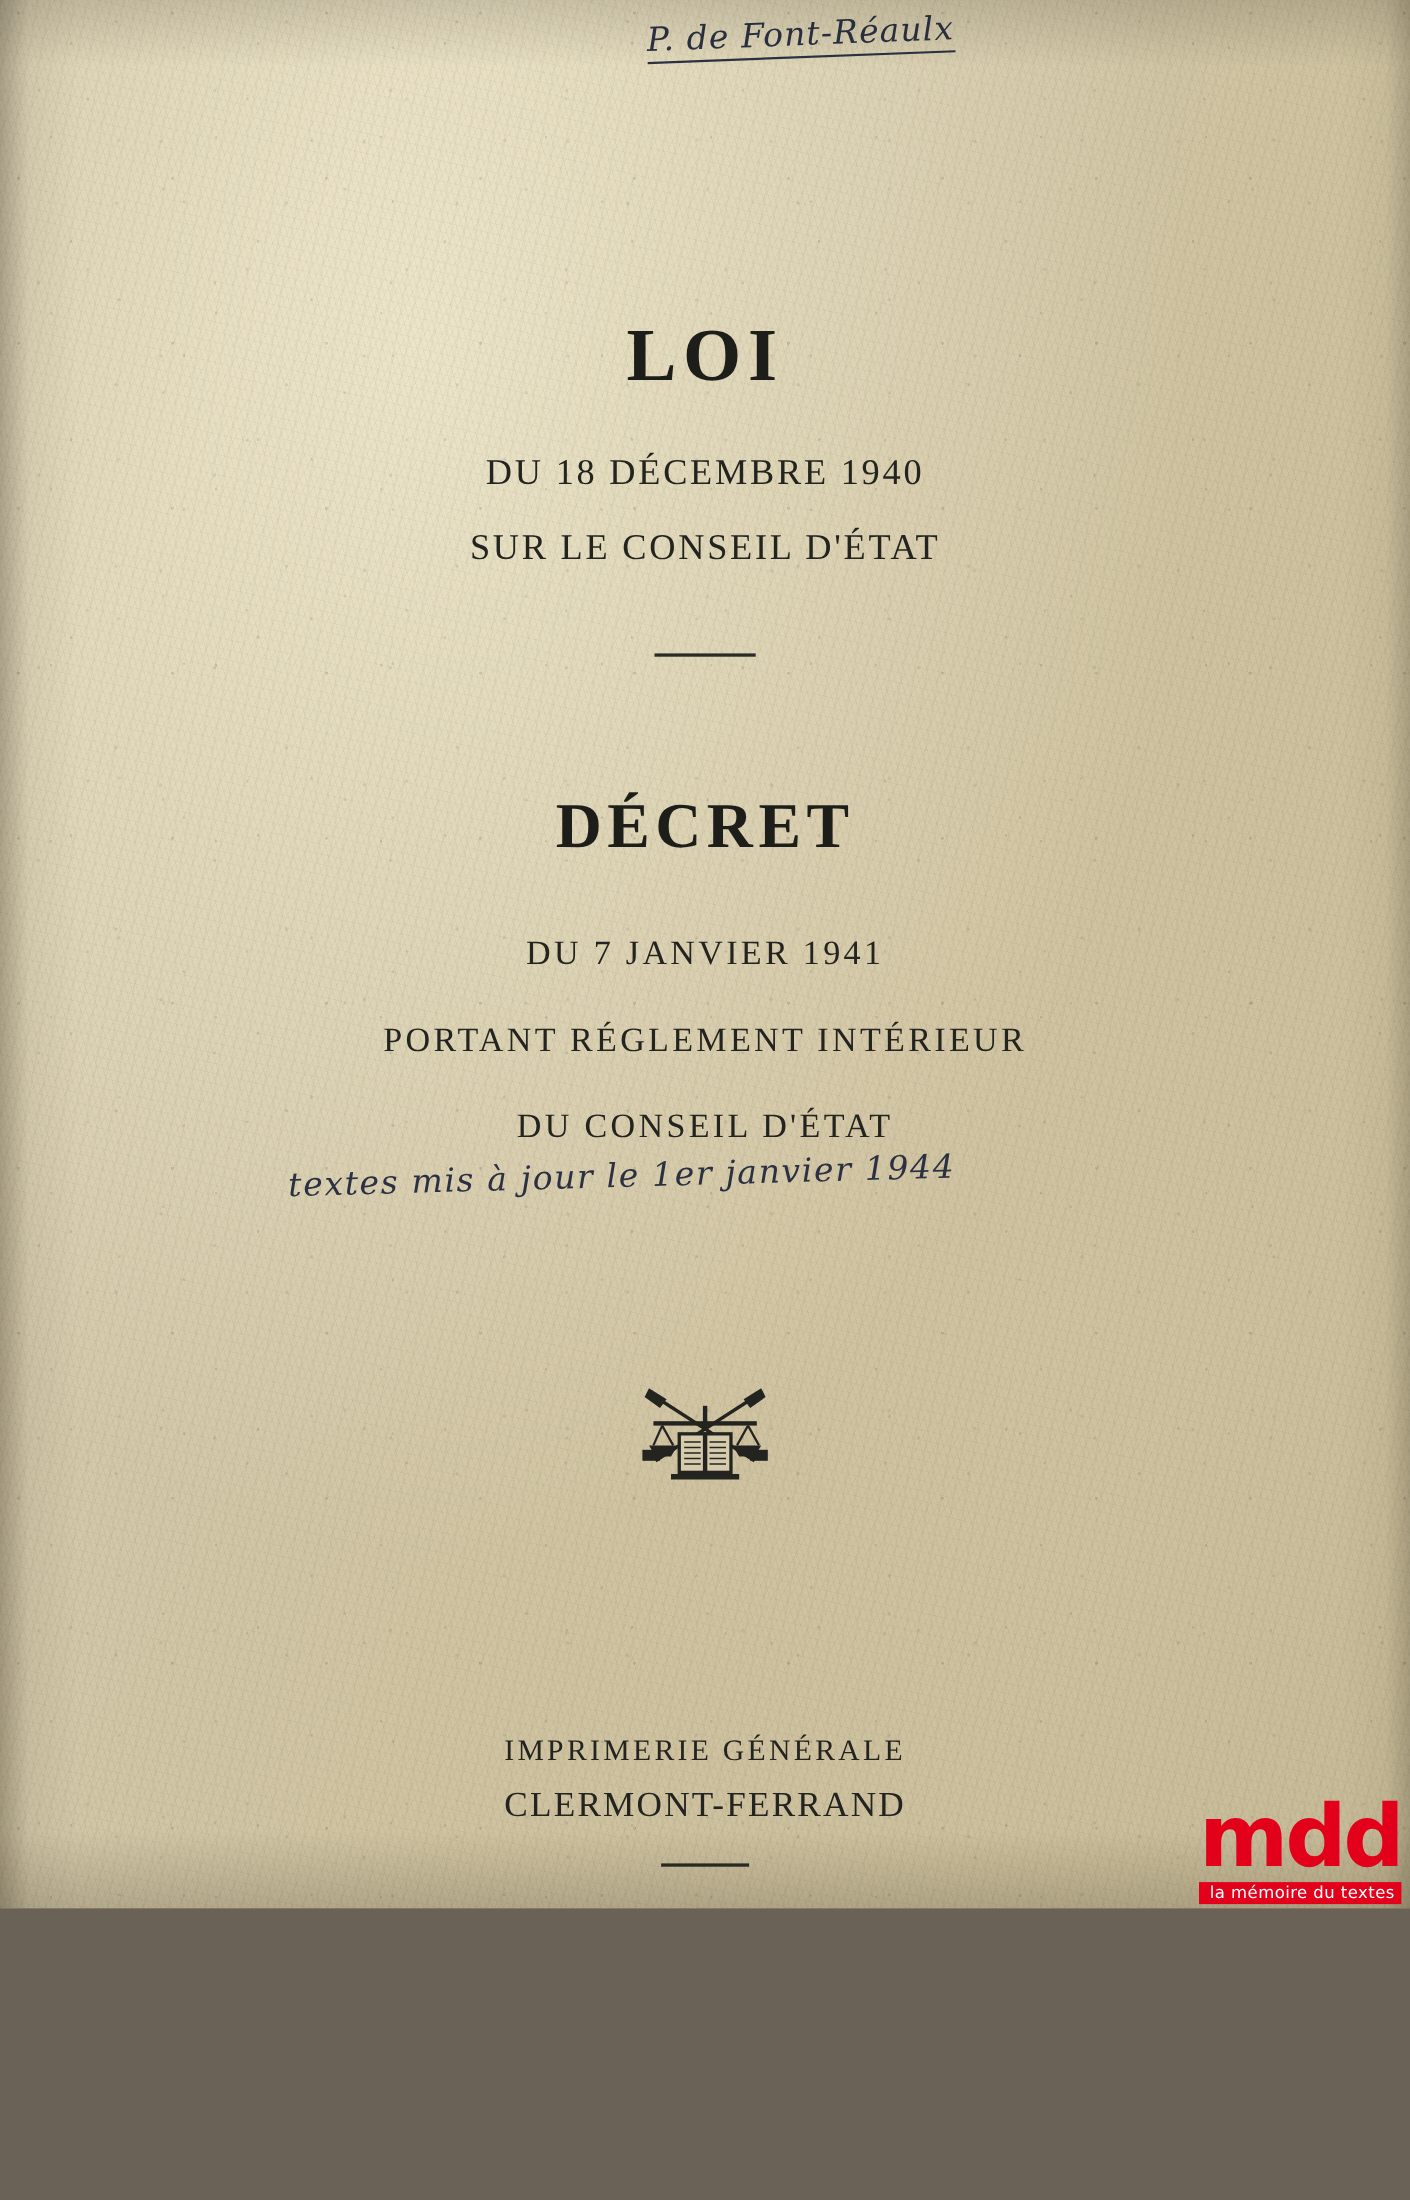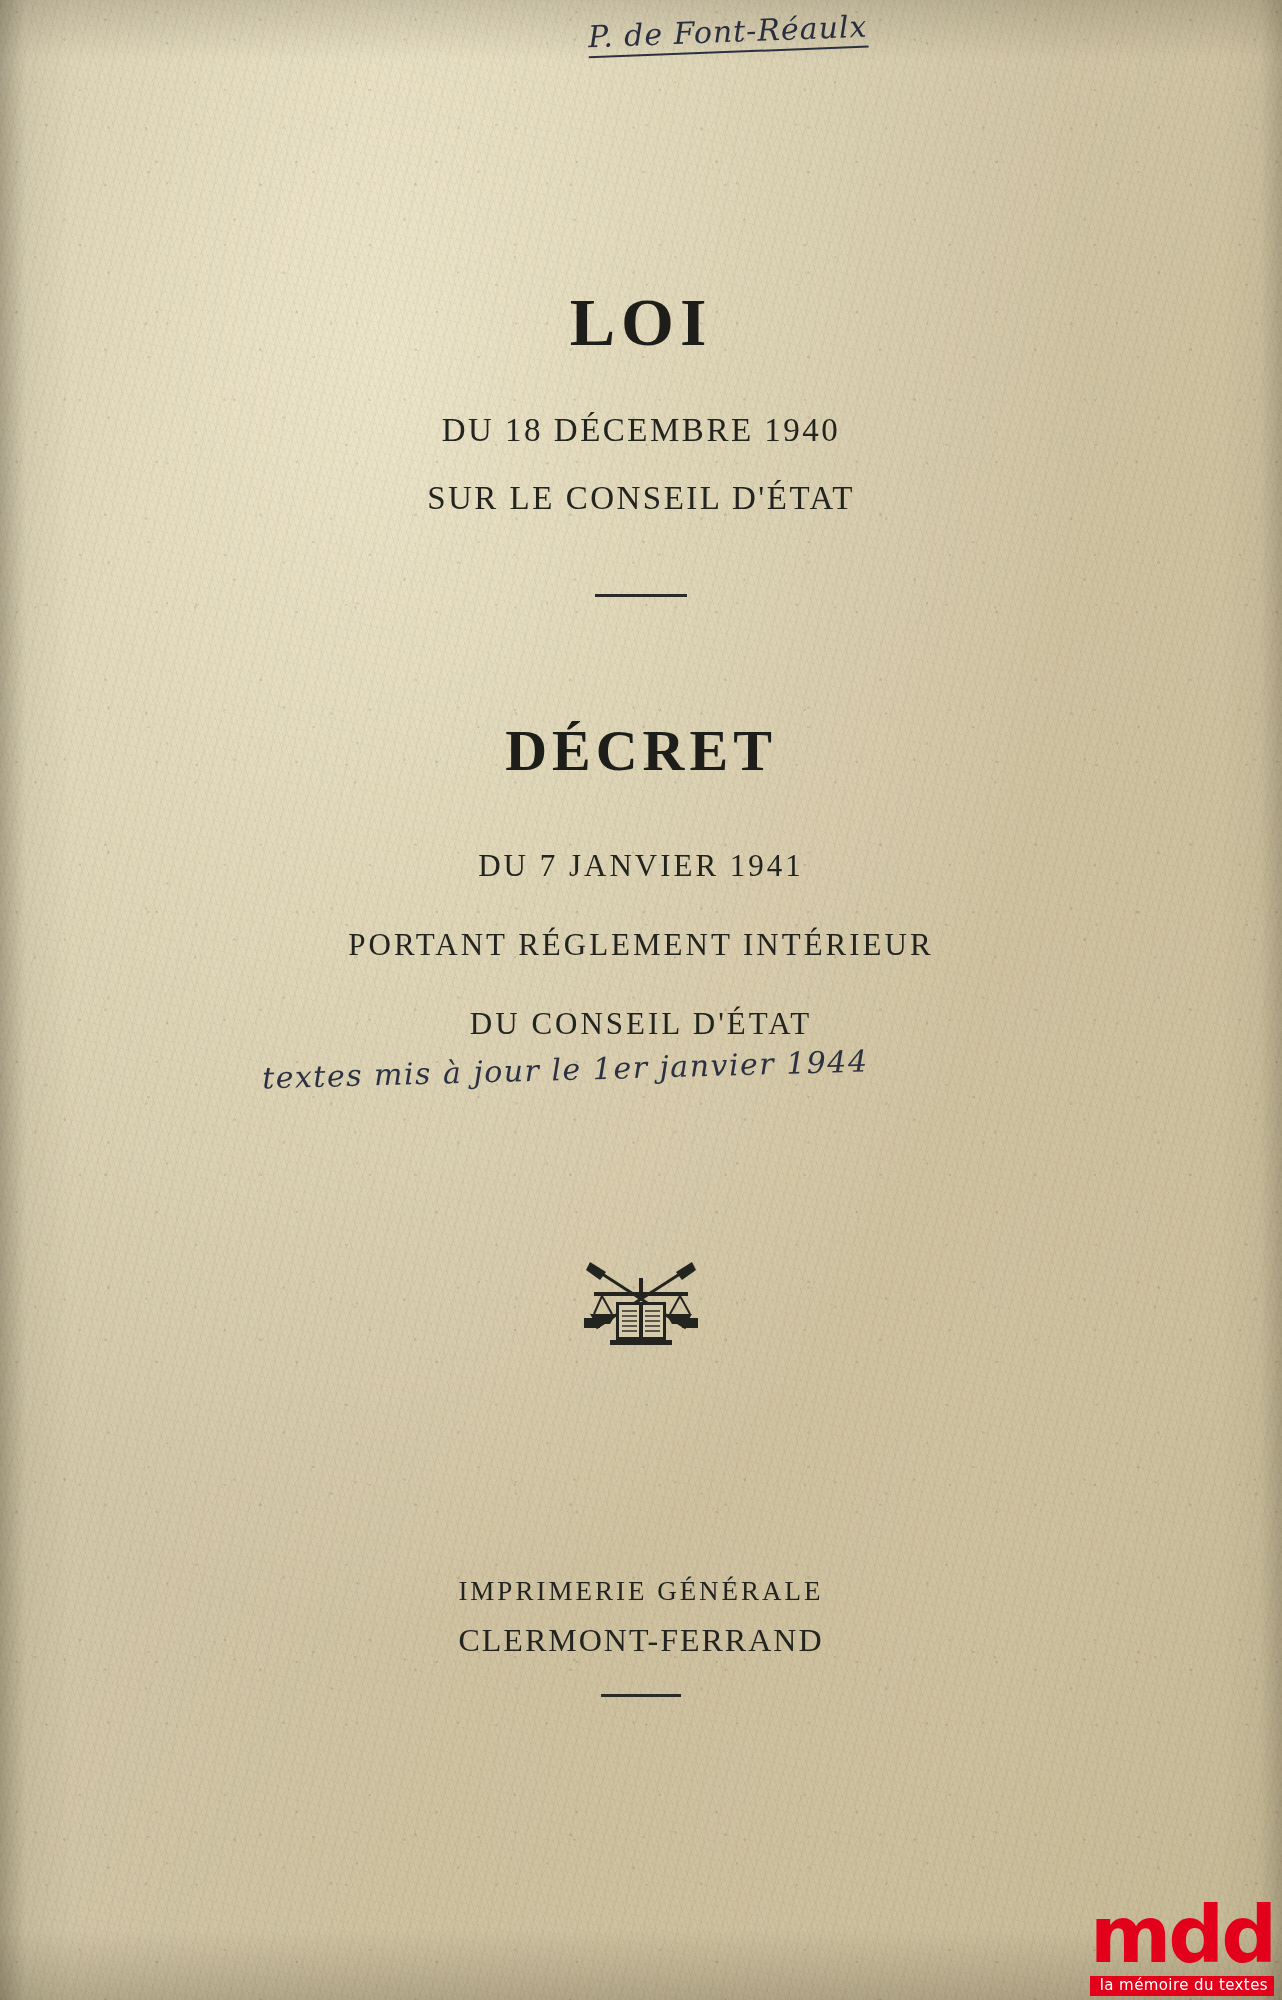--- a/index.html
+++ b/index.html
@@ -8,21 +8,21 @@
     padding: 0;
     background: #6b6257;
   }
   body {
     font-family: "Liberation Serif", serif;
   }
 
   .page {
     position: relative;
     width: 1282px;
-    height: 2000px;
+    height: 1735px;
     margin: 0 auto;
     overflow: hidden;
     background:
       radial-gradient(ellipse at 30% 18%, rgba(255,250,225,0.55) 0%, rgba(255,250,225,0) 55%),
       radial-gradient(ellipse at 75% 70%, rgba(212,198,165,0.45) 0%, rgba(212,198,165,0) 60%),
       linear-gradient(118deg, #cfc4a6 0%, #d8cdaf 18%, #d2c7a8 38%, #cec2a0 60%, #cabe9b 80%, #c2b692 100%);
     color: #20211d;
   }
 
   

